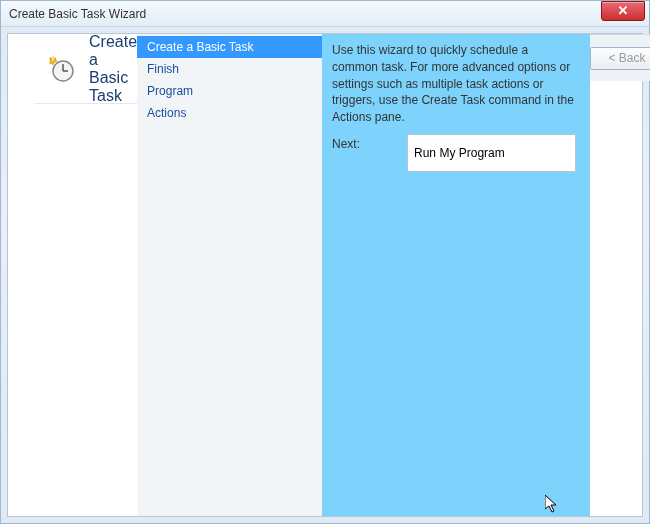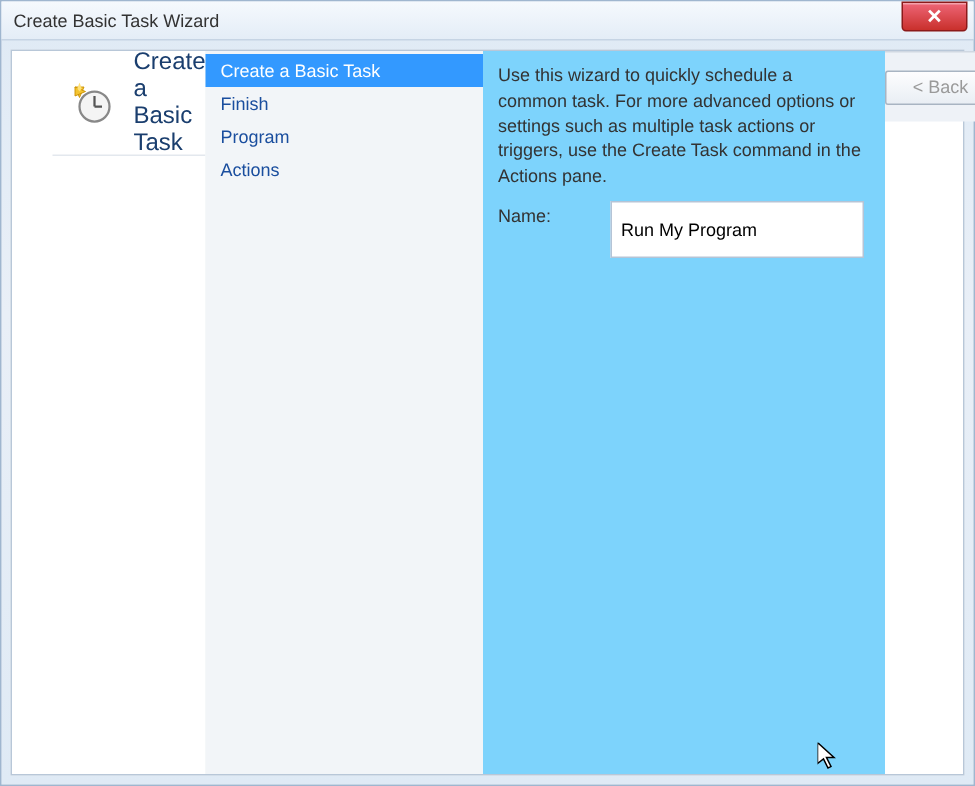--- a/index.html
+++ b/index.html
@@ -204,21 +204,21 @@
         </div>
         <div class="sidebar-item">
           <span>Actions</span>
         </div>
       </div>
 
       <div class="content">
         <div class="intro">Use this wizard to quickly schedule a common task.  For more advanced options or settings such as multiple task actions or triggers, use the Create Task command in the Actions pane.</div>
 
         <div class="form-row">
-          <div class="form-label">Name:</div>
+          <div class="form-label">Next:</div>
           <input type="text" class="text-input" value="Run My Program" style="">
         </div>
 
       </div>
     </div>
 
     <div class="footer">
       <button class="btn" disabled="">&lt; Back</button>
       <button class="btn">Cancel</button>
       <button class="btn default">Next &gt;</button>

